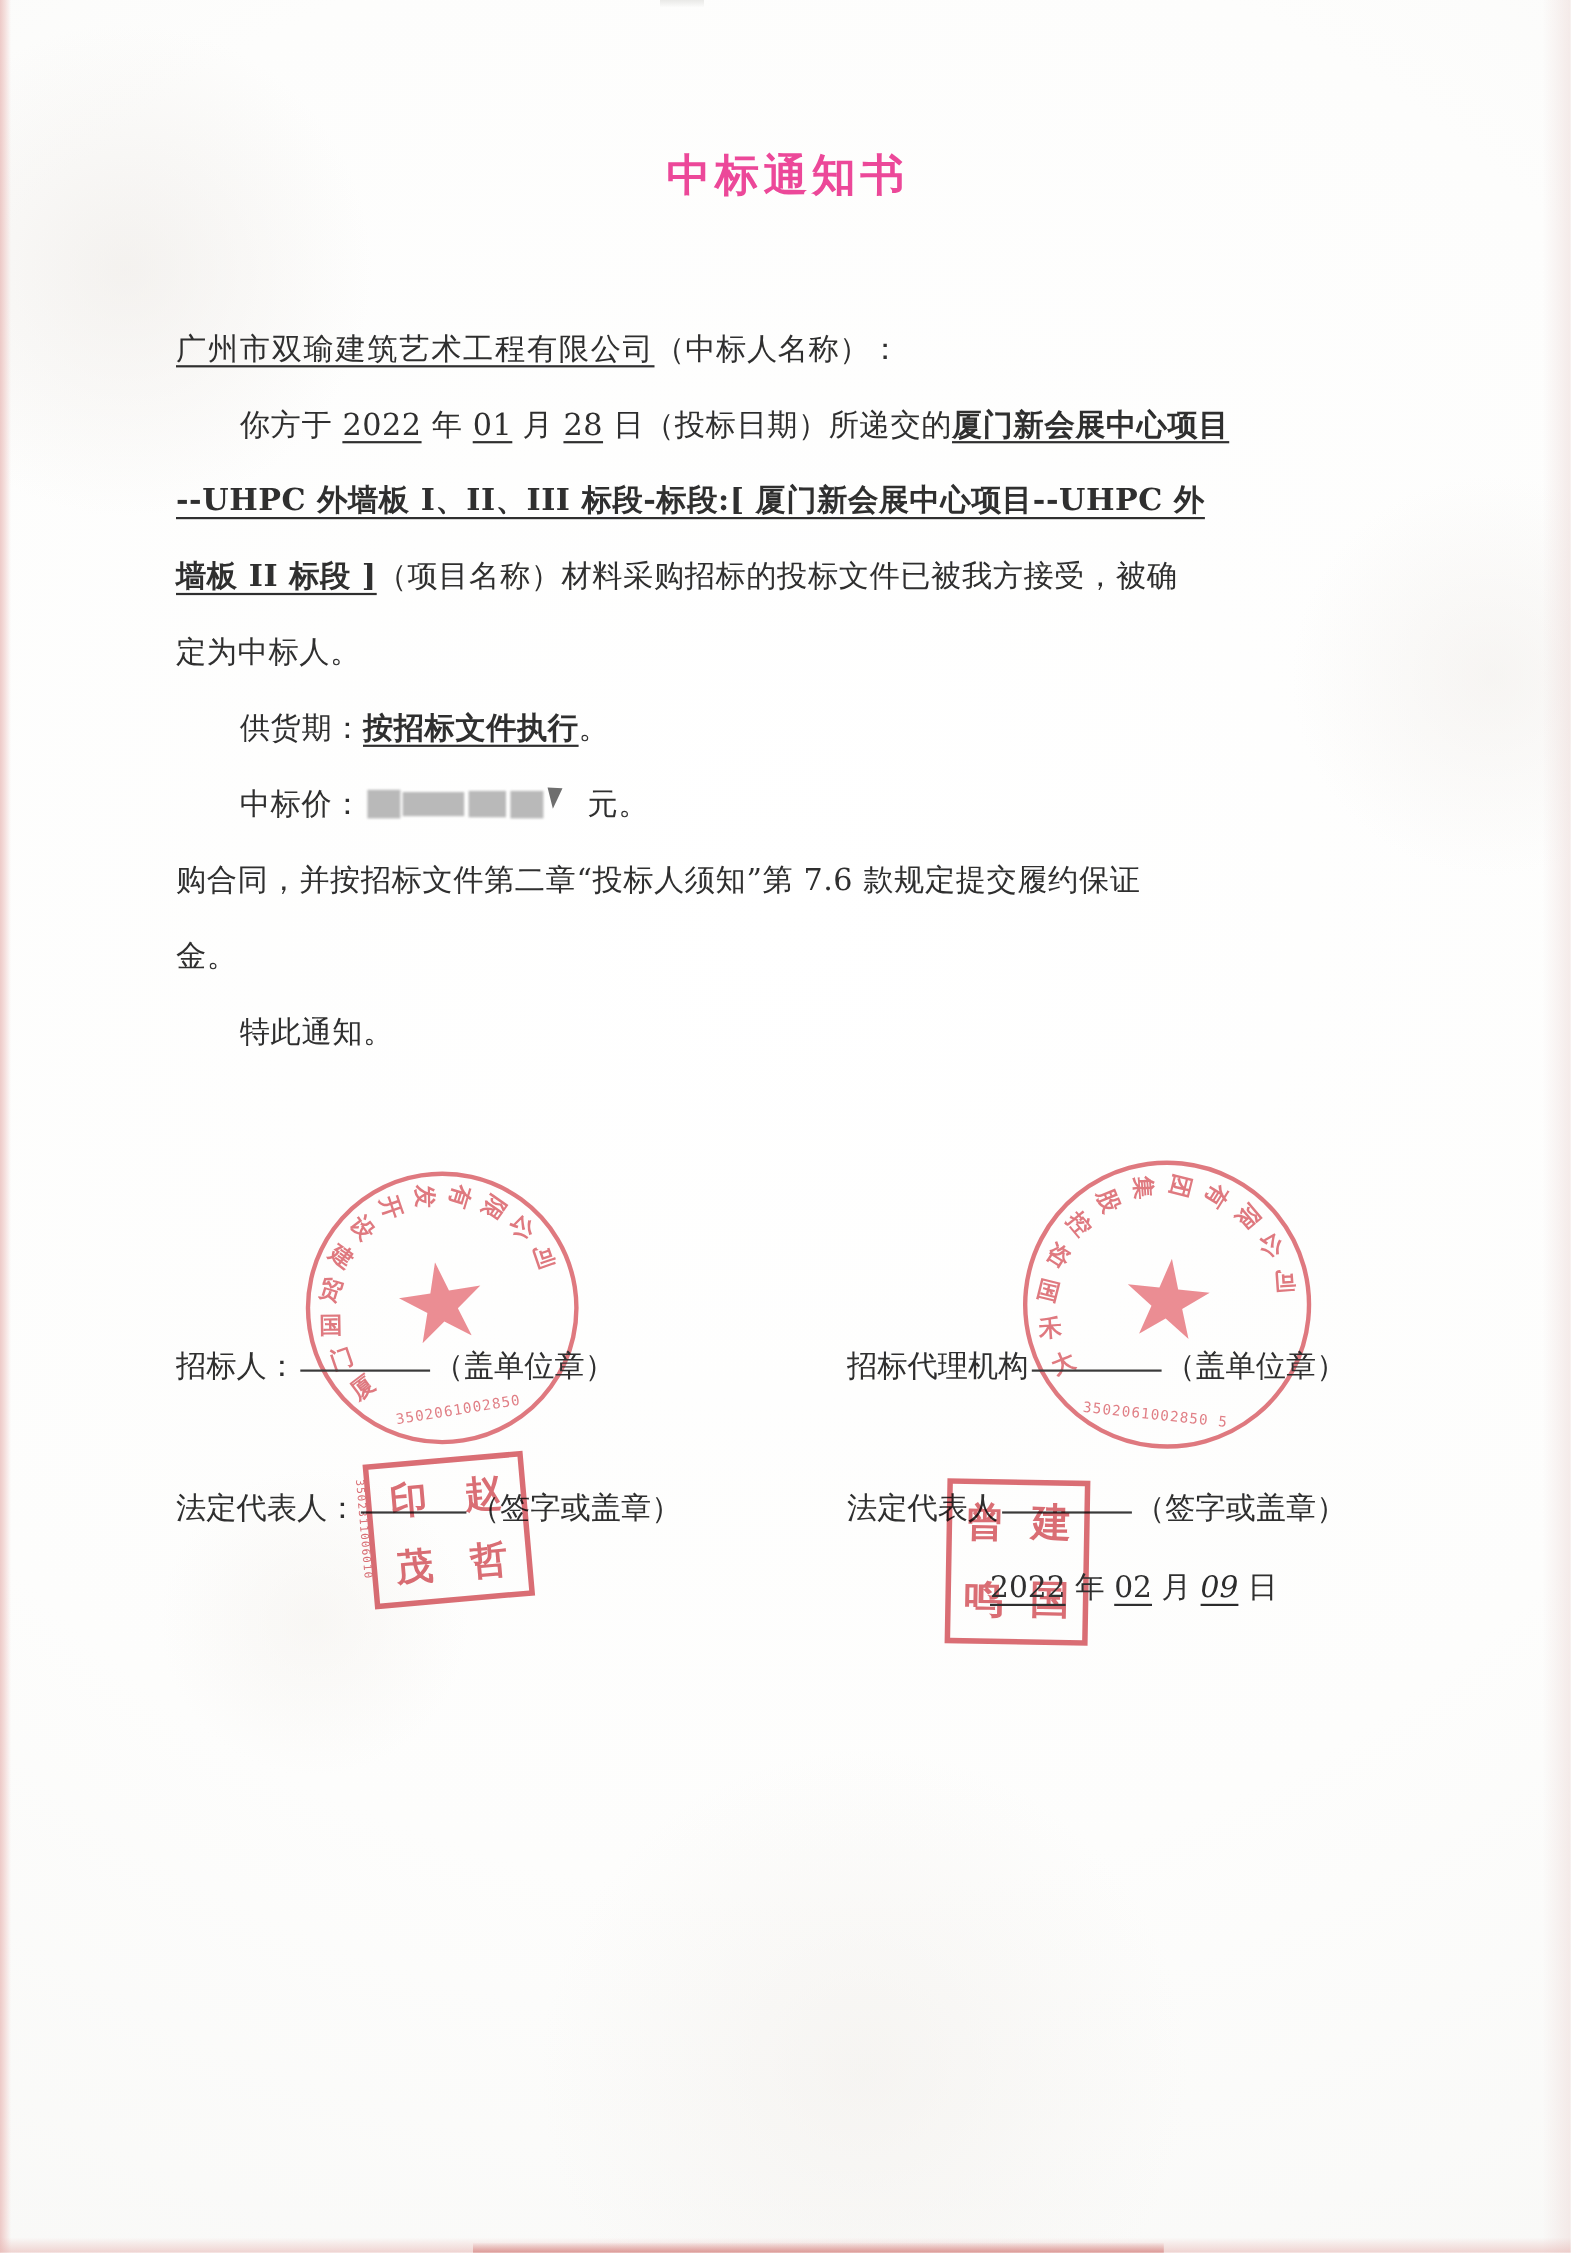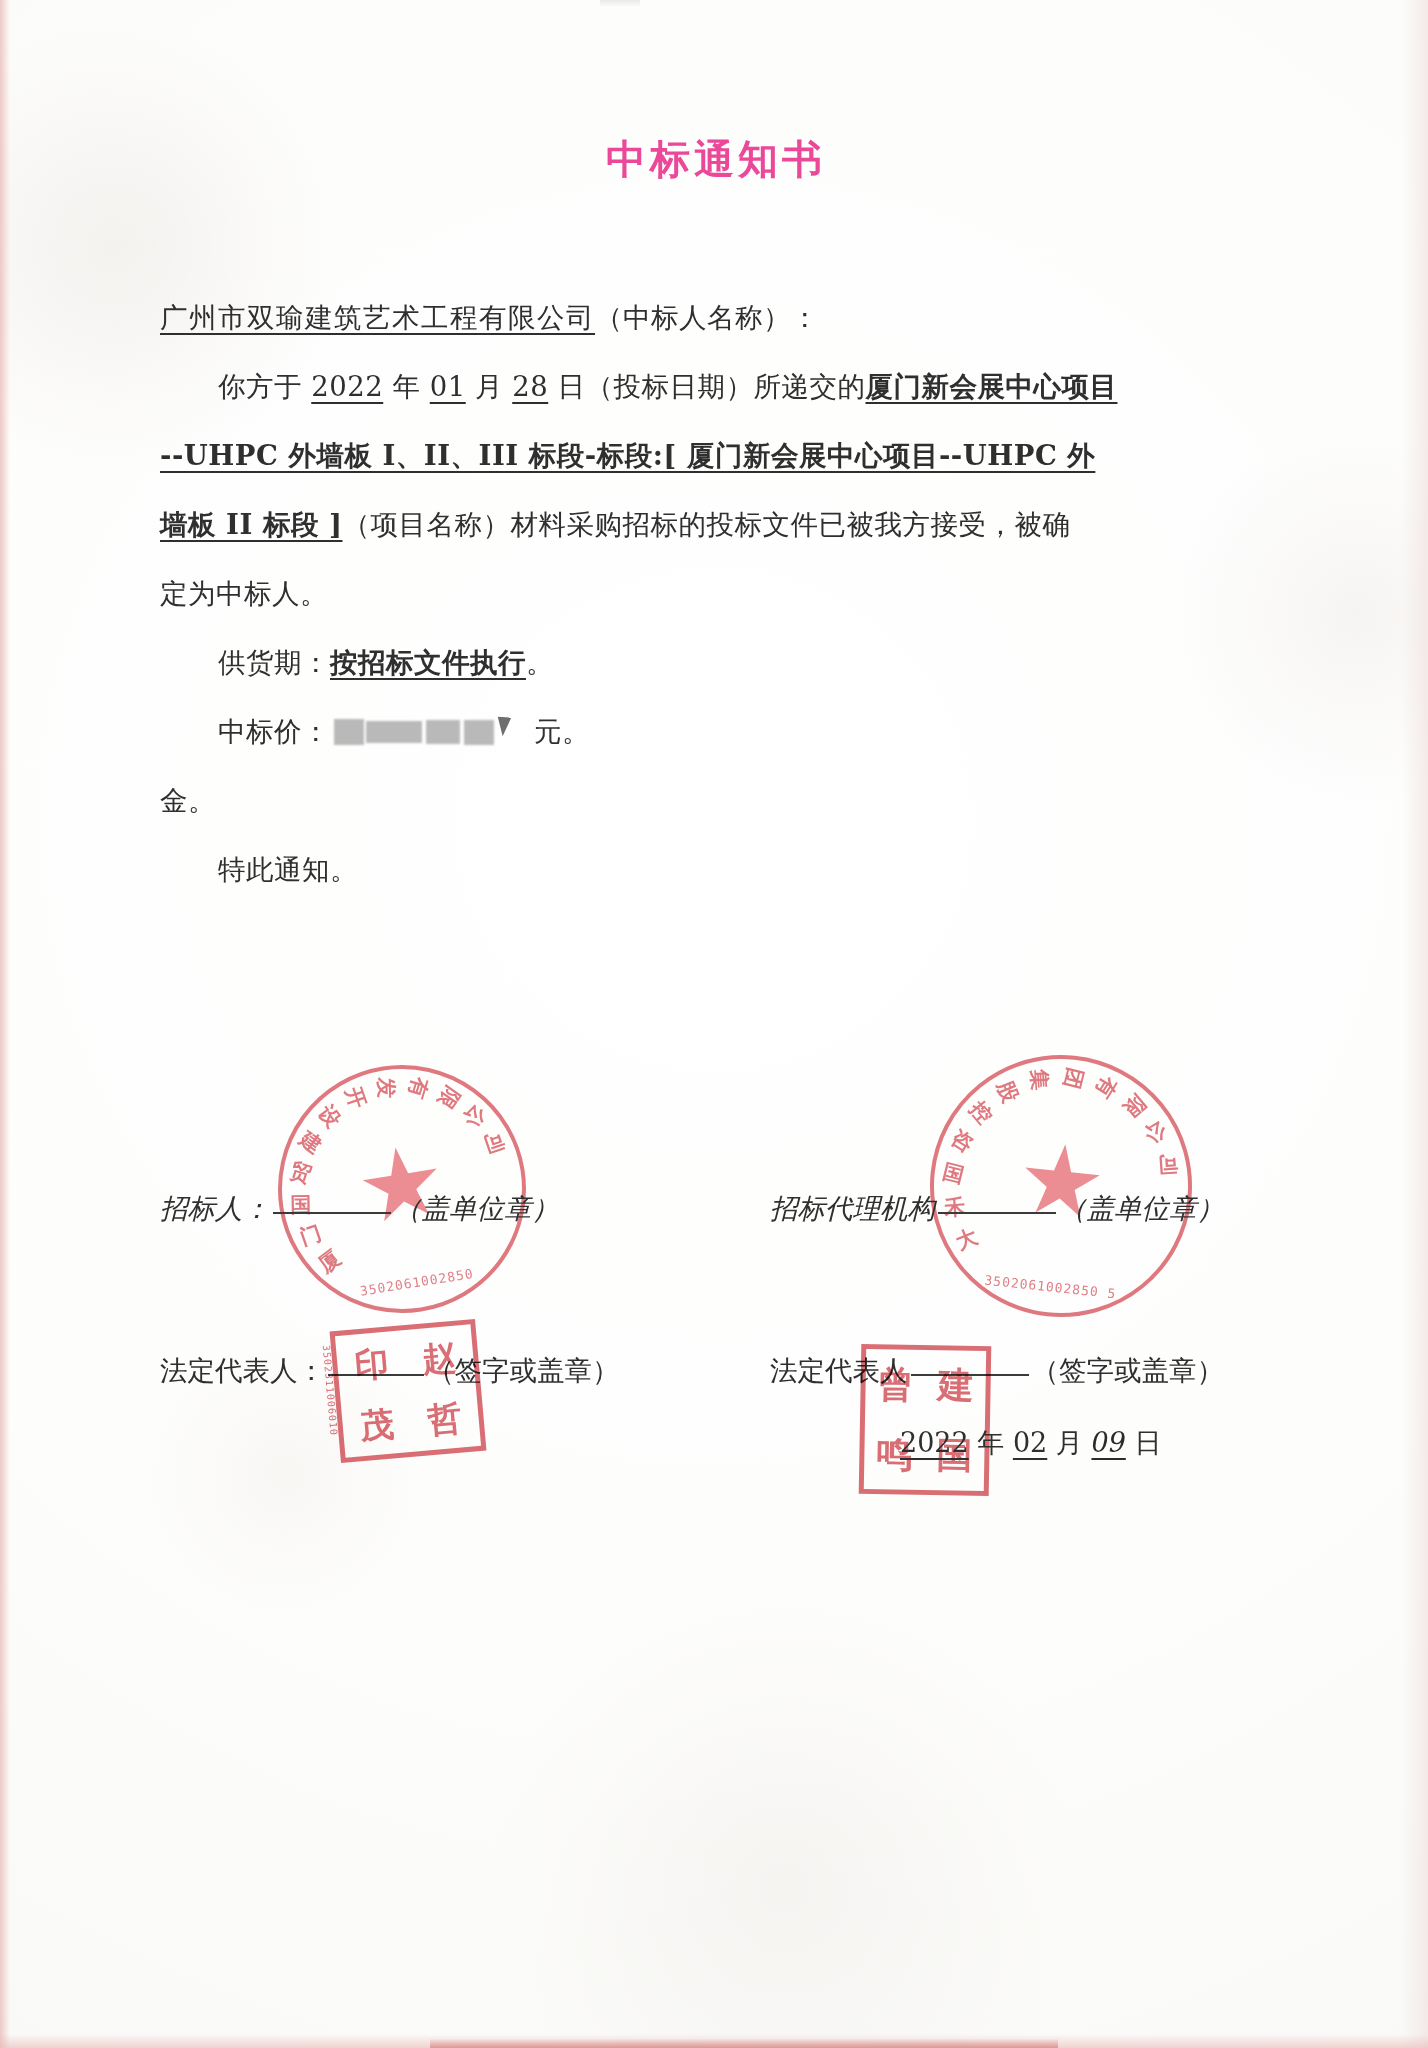--- a/index.html
+++ b/index.html
@@ -142,21 +142,21 @@
 
   
   .sig-row {
     position: absolute;
     left: 160px;
     width: 1120px;
     font-size: 27.5px;
     color: #2f2f2f;
     white-space: nowrap;
   }
-  #sig-row-1 { top: 1191px; font-style: italic; }
+  #sig-row-1 { top: 1224px; }
   #sig-row-2 { top: 1353px; }
   #date-row  { top: 1425px; left: 900px; font-size: 27px; }
 
   .blank { display: inline-block; width: 118px; border-bottom: 2px solid #3a3a3a; vertical-align: 4px; margin: 0 3px; }
   .blank-sm { display: inline-block; width: 96px; border-bottom: 2px solid #3a3a3a; vertical-align: 4px; margin: 0 3px; }
   .col2 { position: absolute; left: 610px; top: 0; }
 
   
   .seal {
     position: absolute;
@@ -293,20 +293,23 @@
     </div>
 
     <div class="ln indent2">
       <span>供货期：</span><span class="bu">按招标文件执行</span><span>。</span>
     </div>
 
     <div class="ln indent2">
       <span>中标价：</span><span class="redact-wrap"><i class="r1"></i><i class="r2"></i><i class="r3"></i><i class="r4"></i><span class="cursor-arrow"></span></span><span>元。</span>
     </div>
 
+    <div class="ln">
+      <span>购合同，并按招标文件第二章“投标人须知”第 7.6 款规定提交履约保证</span>
+    </div>
     <div class="ln">
       <span>金。</span>
     </div>
 
     <div class="ln indent2">
       <span>特此通知。</span>
     </div>
   </div>
 
   <div class="seal" id="seal-tenderer">

